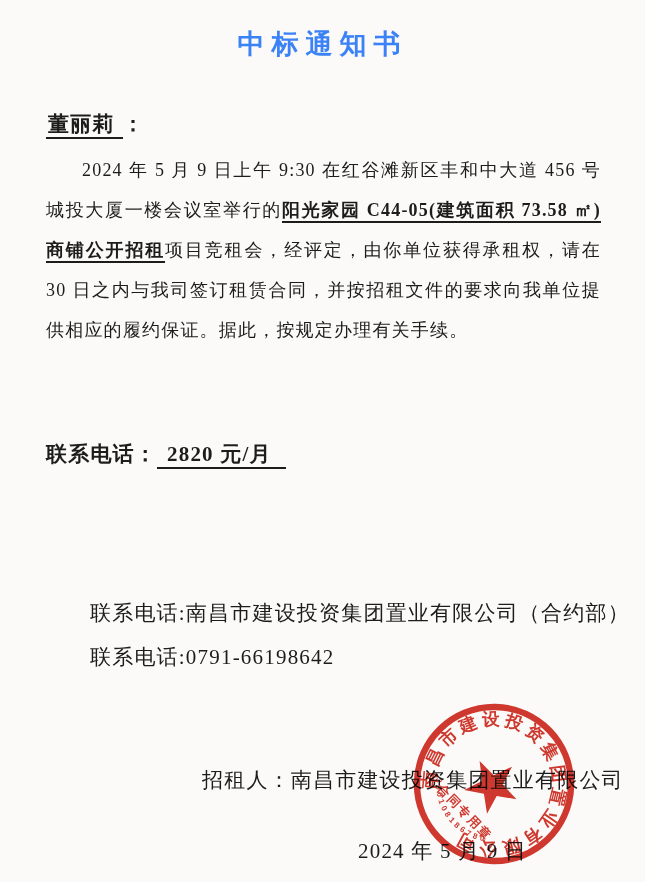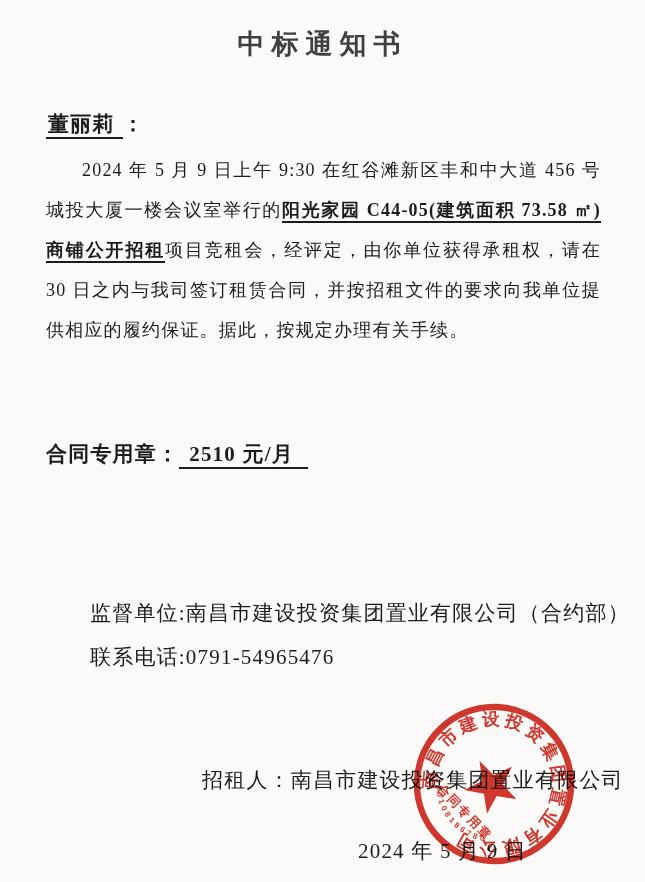--- a/index.html
+++ b/index.html
@@ -10,21 +10,21 @@
     background:#fbfaf8;
     overflow:hidden;
     font-family:"Liberation Serif","DejaVu Serif",serif;
     color:#1c1c1c;
   }
   .doc-title{
     position:absolute;top:26px;left:0;right:0;
     text-align:center;
     font-size:27px;font-weight:bold;
     letter-spacing:7px;
-    color:#404040;
+    color:#3b82f6;
   }
   .line{position:absolute;font-size:21px;letter-spacing:1.2px;line-height:40px;white-space:nowrap;}
   .addressee{top:104px;left:46px;font-weight:bold;}
   .addressee .u-name{border-bottom:2px solid #1c1c1c;padding:0 8px 1px 2px;}
   .para{
     position:absolute;left:46px;right:44px;
     font-size:18px;letter-spacing:1.2px;line-height:40px;
     text-align:justify;text-indent:2em;
   }
   .para1{top:150px;}
@@ -50,26 +50,26 @@
 <body>
 
 <div class="page">
 
   <div class="doc-title">中标通知书</div>
 
   <div class="line addressee"><span class="u-name">董丽莉</span><span>：</span></div>
 
   <div class="para para1"><span>2024 年 5 月 9 日上午 9:30 在红谷滩新区丰和中大道 456 号城投大厦一楼会议室举行的</span><span class="u-proj">阳光家园 C44-05(建筑面积 73.58 ㎡)商铺公开招租</span><span>项目竞租会，经评定，由你单位获得承租权，请在 30 日之内与我司签订租赁合同，并按招租文件的要求向我单位提供相应的履约保证。据此，按规定办理有关手续。</span></div>
 
-  <div class="line result-line"><span>合同专用章：</span><span class="u-val">2510 元/月</span></div>
+  <div class="line result-line"><span>联系电话：</span><span class="u-val">2820 元/月</span></div>
 
 
-  <div class="line supervisor-line">监督单位:南昌市建设投资集团置业有限公司（合约部）</div>
+  <div class="line supervisor-line">联系电话:南昌市建设投资集团置业有限公司（合约部）</div>
 
-  <div class="line phone-line">联系电话:0791-54965476</div>
+  <div class="line phone-line">联系电话:0791-66198642</div>
 
   <div class="line lessor-line"><span>招租人：</span><span>南昌市建设投资集团置业有限公司</span></div>
 
   <div class="line date-line">2024 年 5 月 9 日</div>
 
   <svg class="seal" viewBox="0 0 168 168" aria-hidden="true">
     <defs>
       <path id="ringPath" d="M 84,143 a 59,59 0 1,1 0,-118 a 59,59 0 1,1 0,118" fill="none"></path>
       <path id="serialPath" d="M 35,115 A 58,58 0 0 0 133,115" fill="none"></path>
     </defs>

